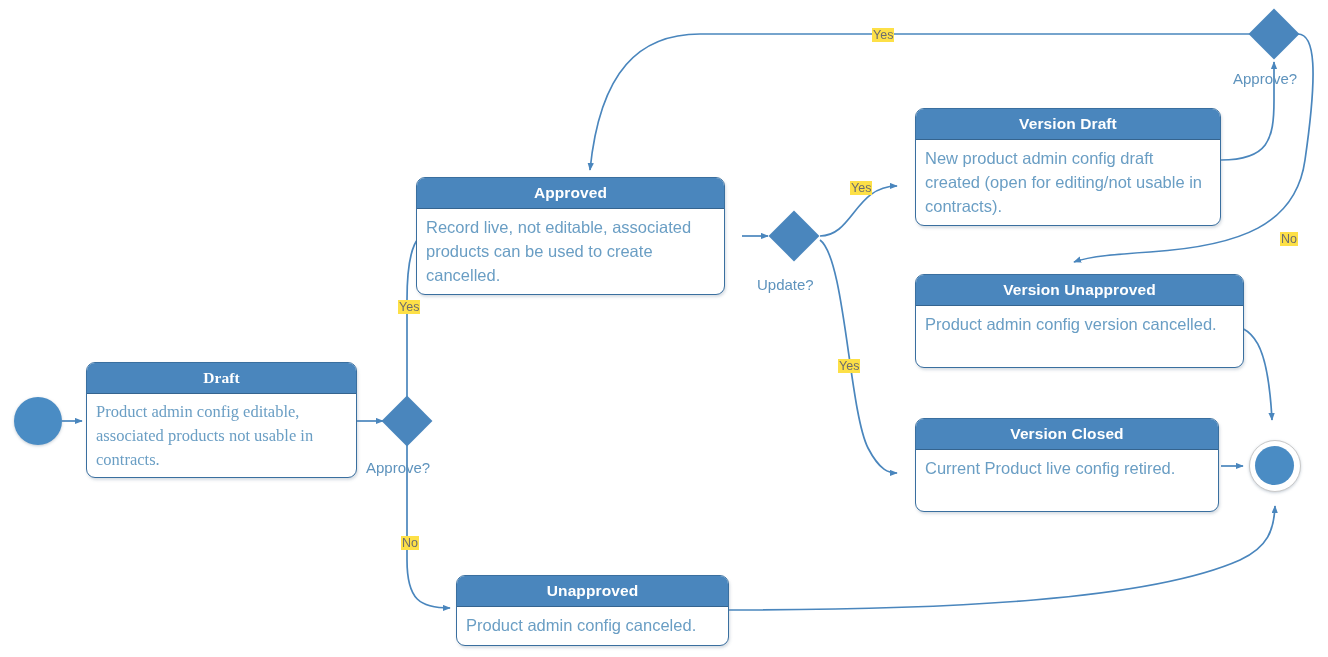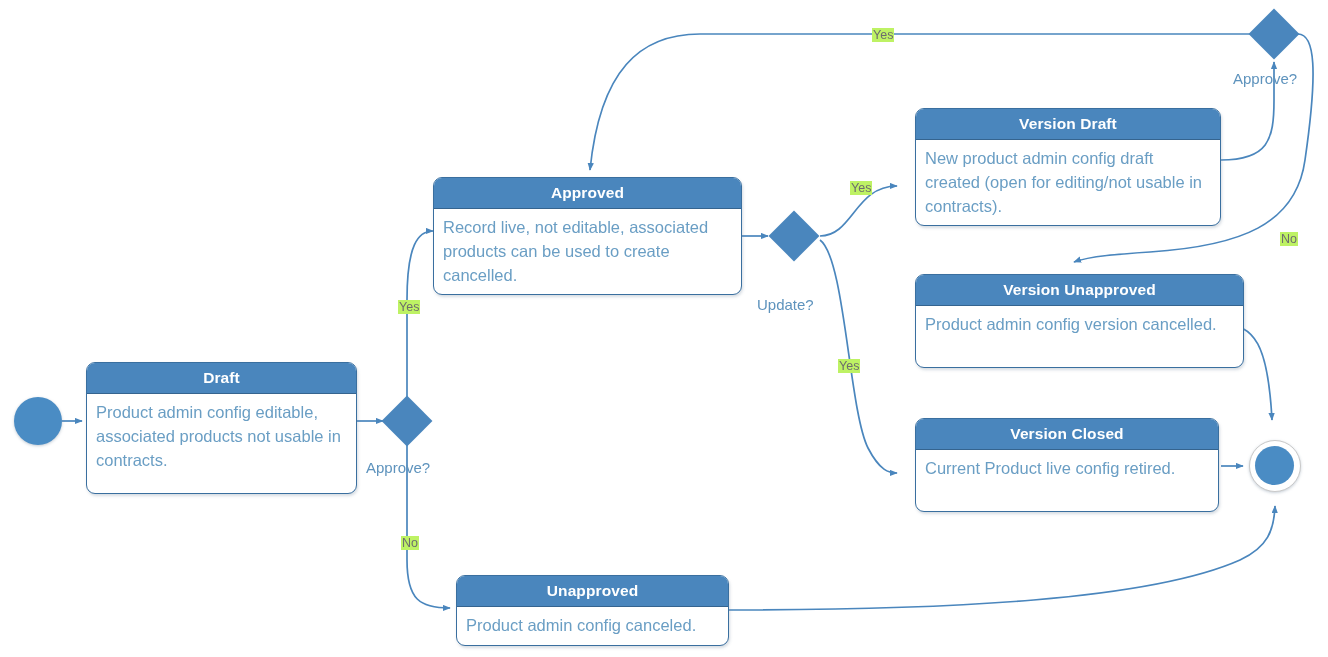--- a/index.html
+++ b/index.html
@@ -99,21 +99,21 @@
     border-radius: 50%;
     background: #4a8cc4;
   }
 
   
   .elabel {
     position: absolute;
     color: #6d6d6d;
     font-size: 12.5px;
     white-space: nowrap;
-    background: #bef264;
+    background: #fde047;
     padding: 0 1px;
   }
 </style>
 </head>
 <body>
 
 <div id="canvas">
 
   <svg id="edges" viewBox="0 0 1328 657" xmlns="http://www.w3.org/2000/svg">
     <defs>
@@ -148,26 +148,26 @@
 
       <path d="M1221,466 L1243,466" marker-end="url(#ah)"></path>
 
       <path d="M729,610 C950,610 1150,600 1240,560 C1268,547 1274,530 1275,506" marker-end="url(#ah)"></path>
     </g>
   </svg>
 
   <div class="start-node" style="left:14px; top:397px;"></div>
   <div class="final-node" style="left:1249px; top:440px;"></div>
 
-  <div class="state" style="left:86px; top:362px; width:271px; height:132px;">
+  <div class="state" style="left:86px; top:362px; width:271px; height:116px;font-family:Liberation Serif, serif;">
     <div class="hdr">Draft</div>
     <div class="body">Product admin config editable, associated products not usable in contracts.</div>
   </div>
 
-  <div class="state" style="left:433px; top:177px; width:309px; height:118px;">
+  <div class="state" style="left:416px; top:177px; width:309px; height:118px;">
     <div class="hdr">Approved</div>
     <div class="body">Record live, not editable, associated products can be used to create cancelled.</div>
   </div>
 
   <div class="state" style="left:915px; top:108px; width:306px; height:118px;">
     <div class="hdr">Version Draft</div>
     <div class="body">New product admin config draft created (open for editing/not usable in contracts).</div>
   </div>
 
   <div class="state" style="left:456px; top:575px; width:273px; height:71px;">
@@ -182,21 +182,21 @@
 
   <div class="state" style="left:915px; top:418px; width:304px; height:94px;">
     <div class="hdr">Version Closed</div>
     <div class="body">Current Product live config retired.</div>
   </div>
 
   <div class="diamond" style="left:389px; top:403px;"></div>
   <div class="dlabel" style="left:366px; top:459px;">Approve?</div>
 
   <div class="diamond" style="left:776px; top:218px;"></div>
-  <div class="dlabel" style="left:757px; top:276px;margin-top:20px;">Update?</div>
+  <div class="dlabel" style="left:757px; top:276px;">Update?</div>
 
   <div class="diamond" style="left:1256px; top:16px;"></div>
   <div class="dlabel" style="left:1233px; top:70px;">Approve?</div>
 
   <div class="elabel" style="left:398px; top:300px;">Yes</div>
   <div class="elabel" style="left:401px; top:536px;">No</div>
   <div class="elabel" style="left:850px; top:181px;">Yes</div>
   <div class="elabel" style="left:838px; top:359px;">Yes</div>
   <div class="elabel" style="left:872px; top:28px;">Yes</div>
   <div class="elabel" style="left:1280px; top:232px;">No</div>

